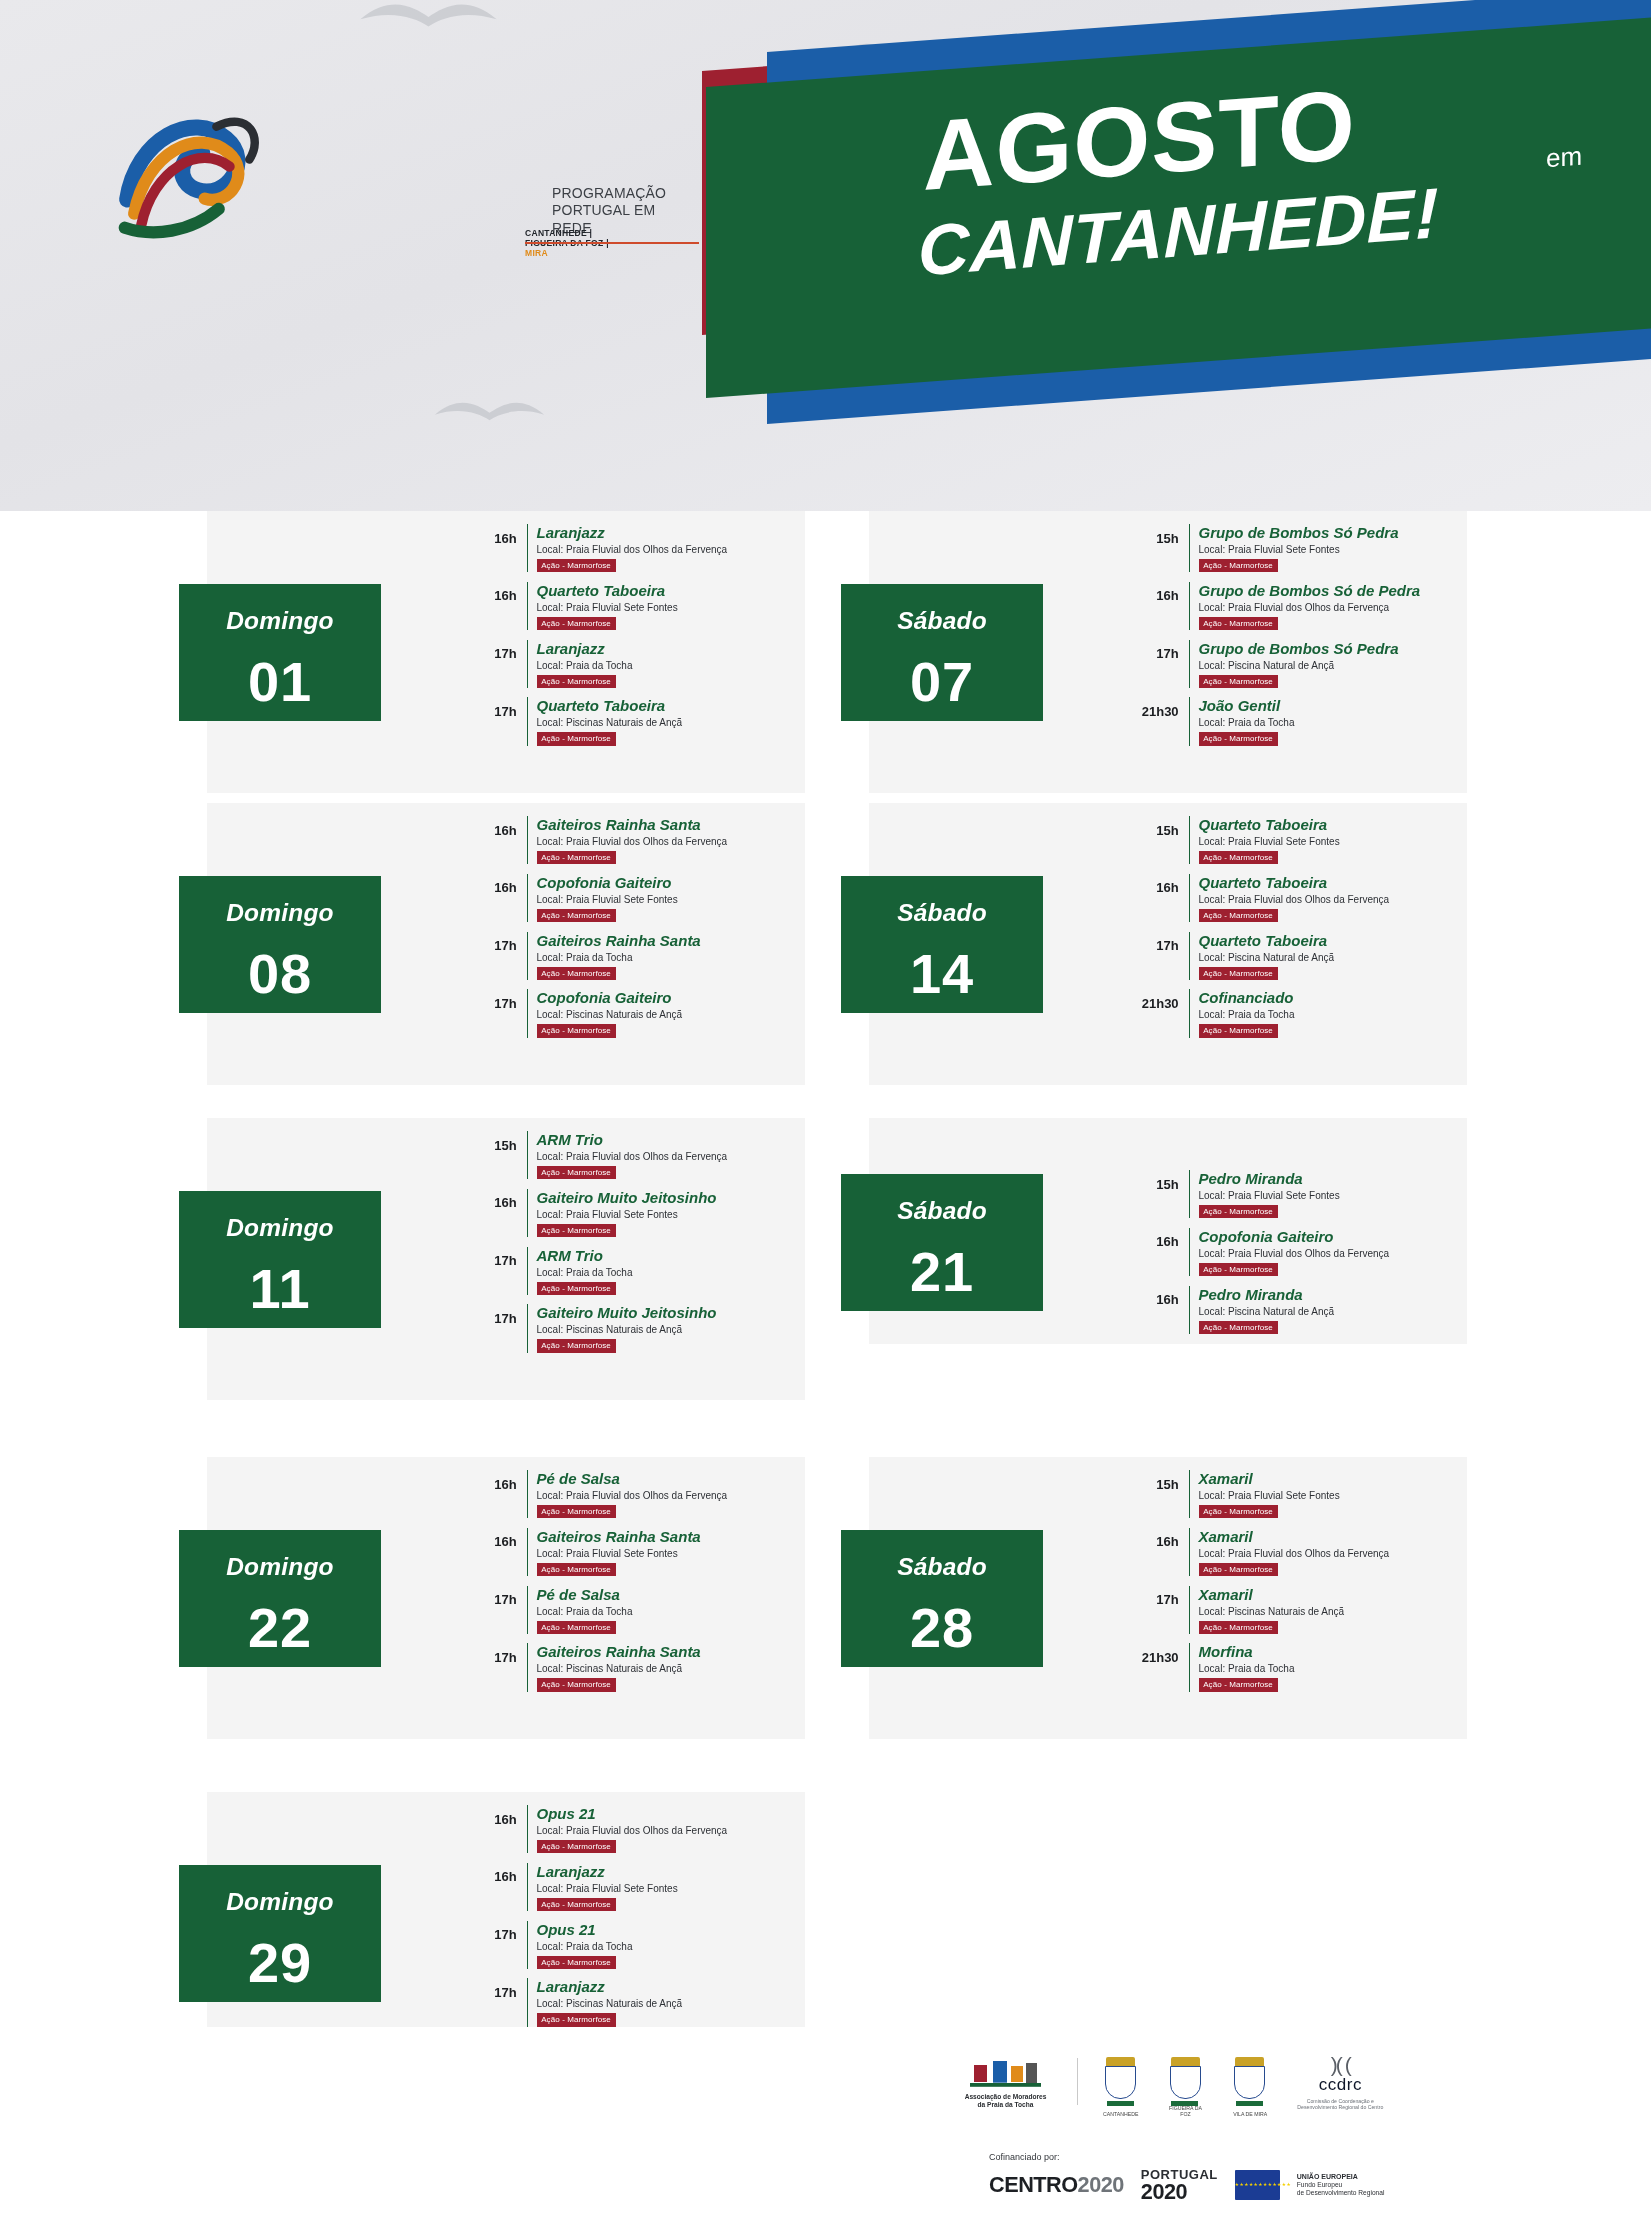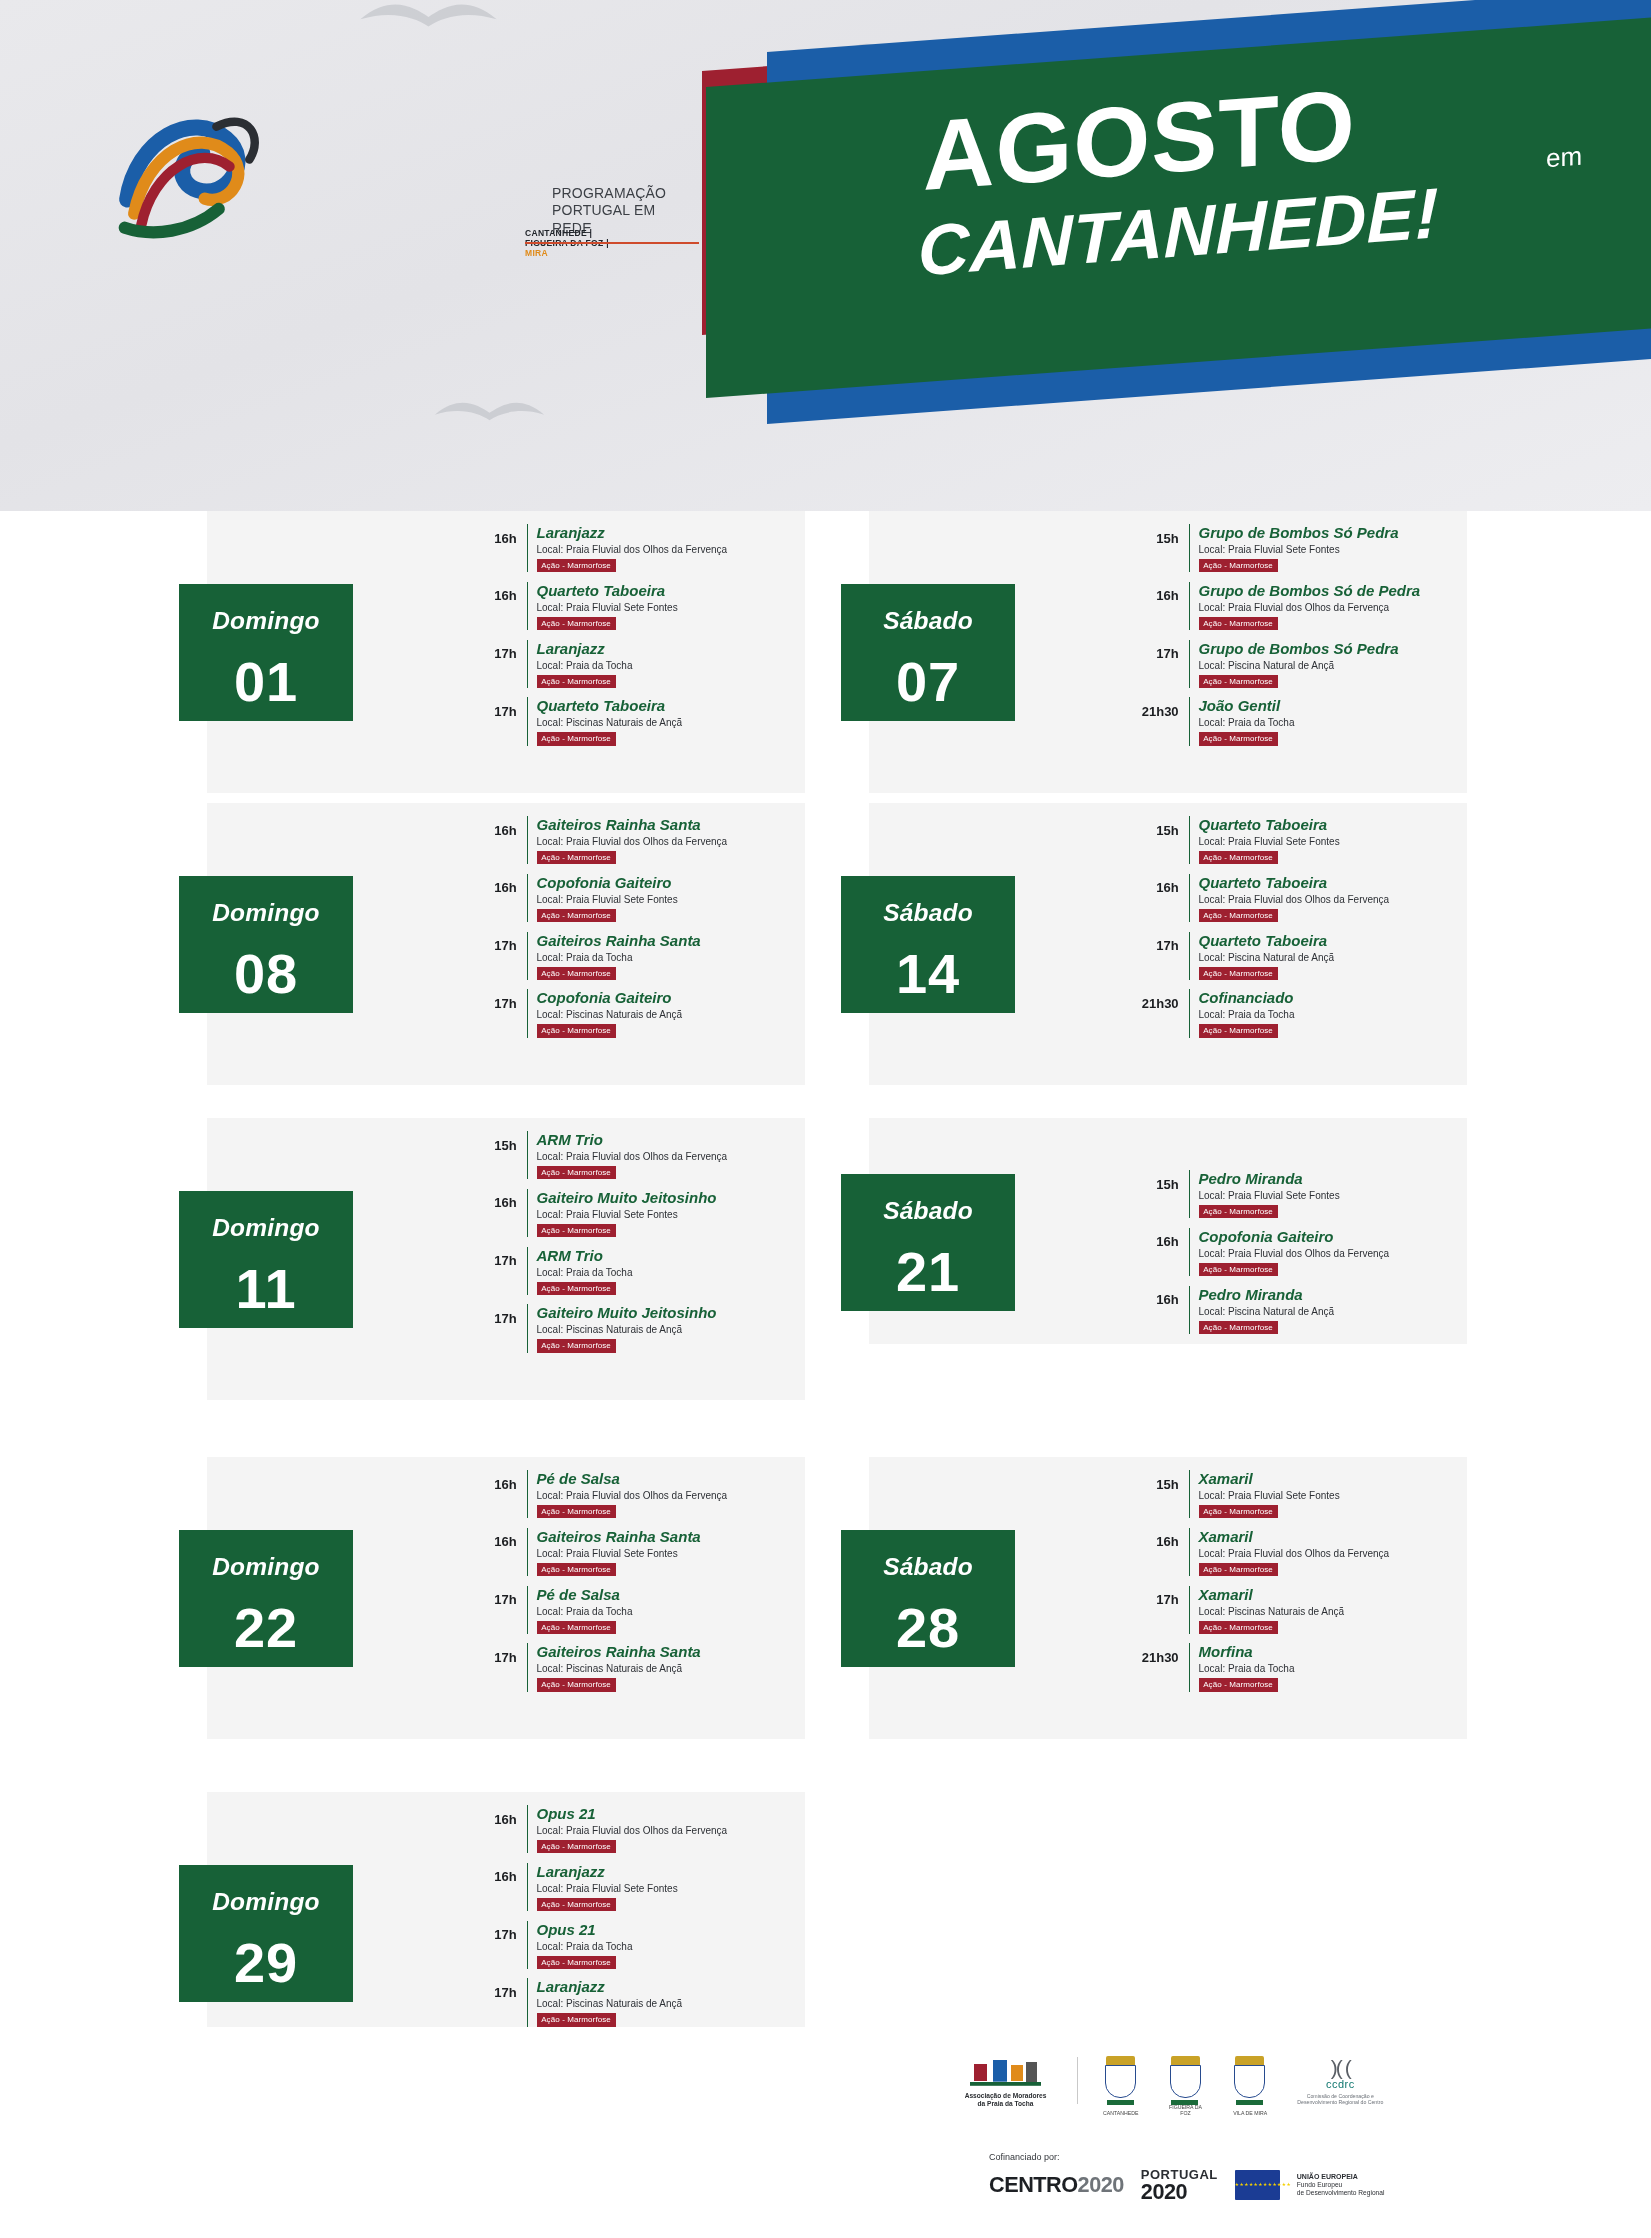--- a/index.html
+++ b/index.html
@@ -136,21 +136,21 @@
     background: #ffffff;
   }
 
   .day-block {
     position: absolute;
     background: #f4f4f4;
   }
   .day-badge {
     position: absolute;
     left: 0; top: 0;
-    width: 174px; height: 137px;
+    width: 202px; height: 137px;
     background: #176137;
     color: #ffffff;
     text-align: center;
   }
   .day-name {
     font-size: 24.5px;
     font-style: italic;
     font-weight: bold;
     margin-top: 22.6px;
     letter-spacing: 0.2px;
@@ -260,21 +260,21 @@
       linear-gradient(#9e2030,#9e2030) 3.8px 11.3px/13px 17px no-repeat,
       linear-gradient(#1b5ea8,#1b5ea8) 22.6px 6.6px/14px 21.7px no-repeat,
       linear-gradient(#e08b1a,#e08b1a) 41px 12.2px/12.2px 16px no-repeat,
       linear-gradient(#555,#555) 56px 8.5px/11.3px 20px no-repeat;
   }
   .assoc-label {
     font-size: 6.6px; font-weight: bold; color: #2a2d31; margin-top: 3.8px; line-height: 8px;
   }
   .ccdrc { width: 94px; text-align: center; }
   .ccdrc-mark { font-size: 21px; color: #5a5f66; letter-spacing: -1.9px; }
-  .ccdrc-name { font-size: 11px; color: #0f766e; letter-spacing: 0.5px; margin-top: -1.9px; }
+  .ccdrc-name { font-size: 17px; color: #0f172a; letter-spacing: 0.5px; margin-top: -1.9px; }
   .ccdrc-desc { font-size: 5.2px; color: #6b7077; margin-top: 2.8px; line-height: 6.1px; }
 
   .cofin {
     position: absolute;
     left: 989px; top: 125px;
     font-size: 9px;
     color: #33363b;
   }
   .fund-row {
     position: absolute;

